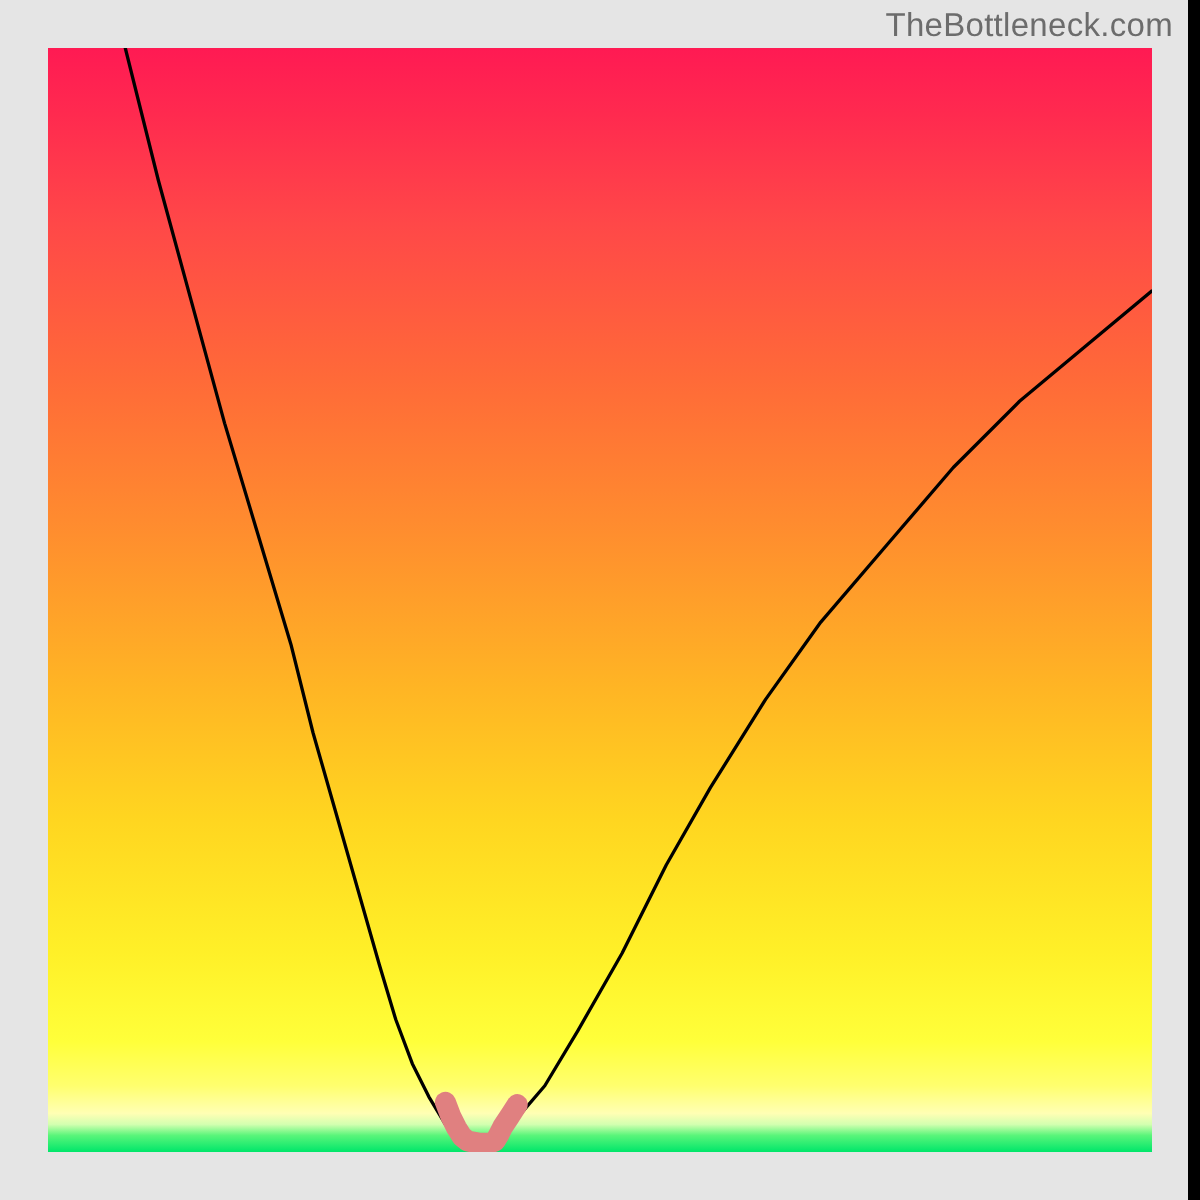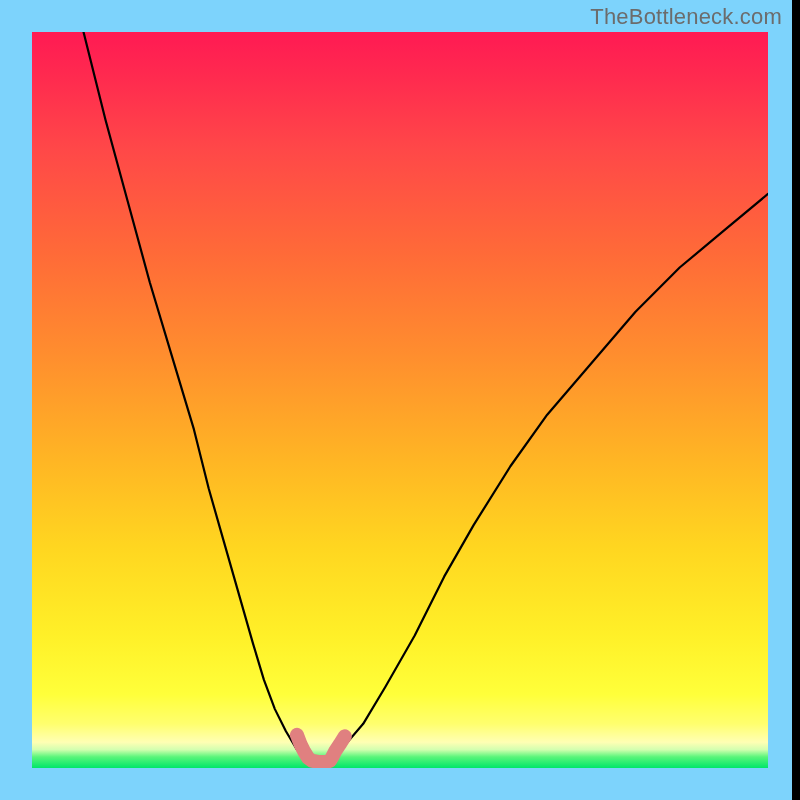--- a/index.html
+++ b/index.html
@@ -10,21 +10,21 @@
     background: #000;
     overflow: hidden;
     font-family: Arial, Helvetica, sans-serif;
   }
   .frame {
     position: absolute;
     top: 0;
     left: 0;
     width: 792px;
     height: 800px;
-    background: #7dd3fc;
+    background: #e5e5e5;
   }
   .watermark {
     position: absolute;
     top: 4px;
     right: 10px;
     color: #6c6c6c;
     font-size: 22px;
     font-weight: 400;
     letter-spacing: 0.2px;
     user-select: none;

